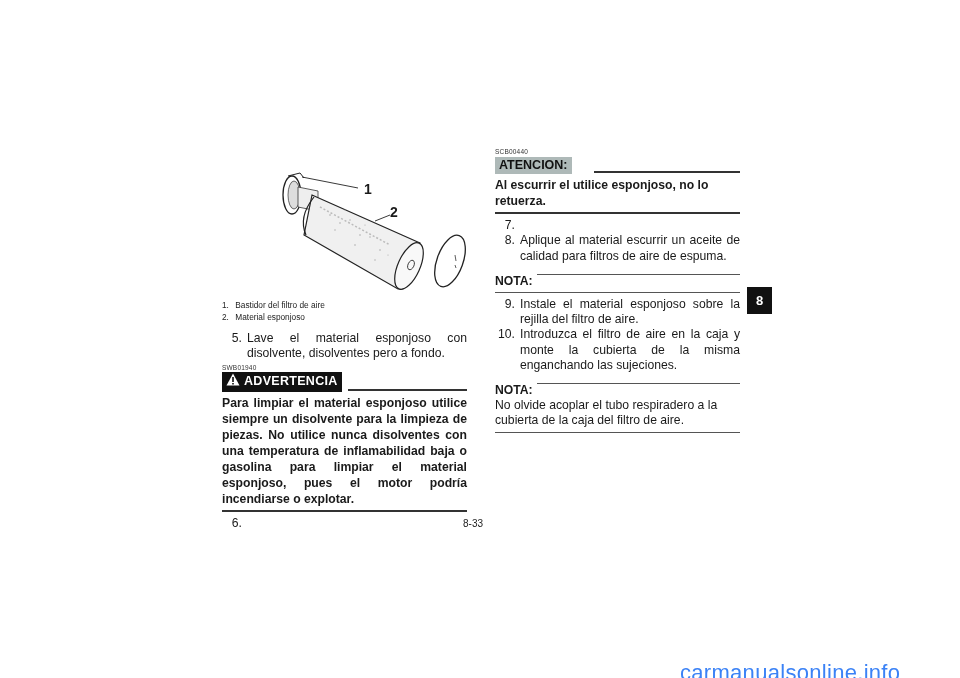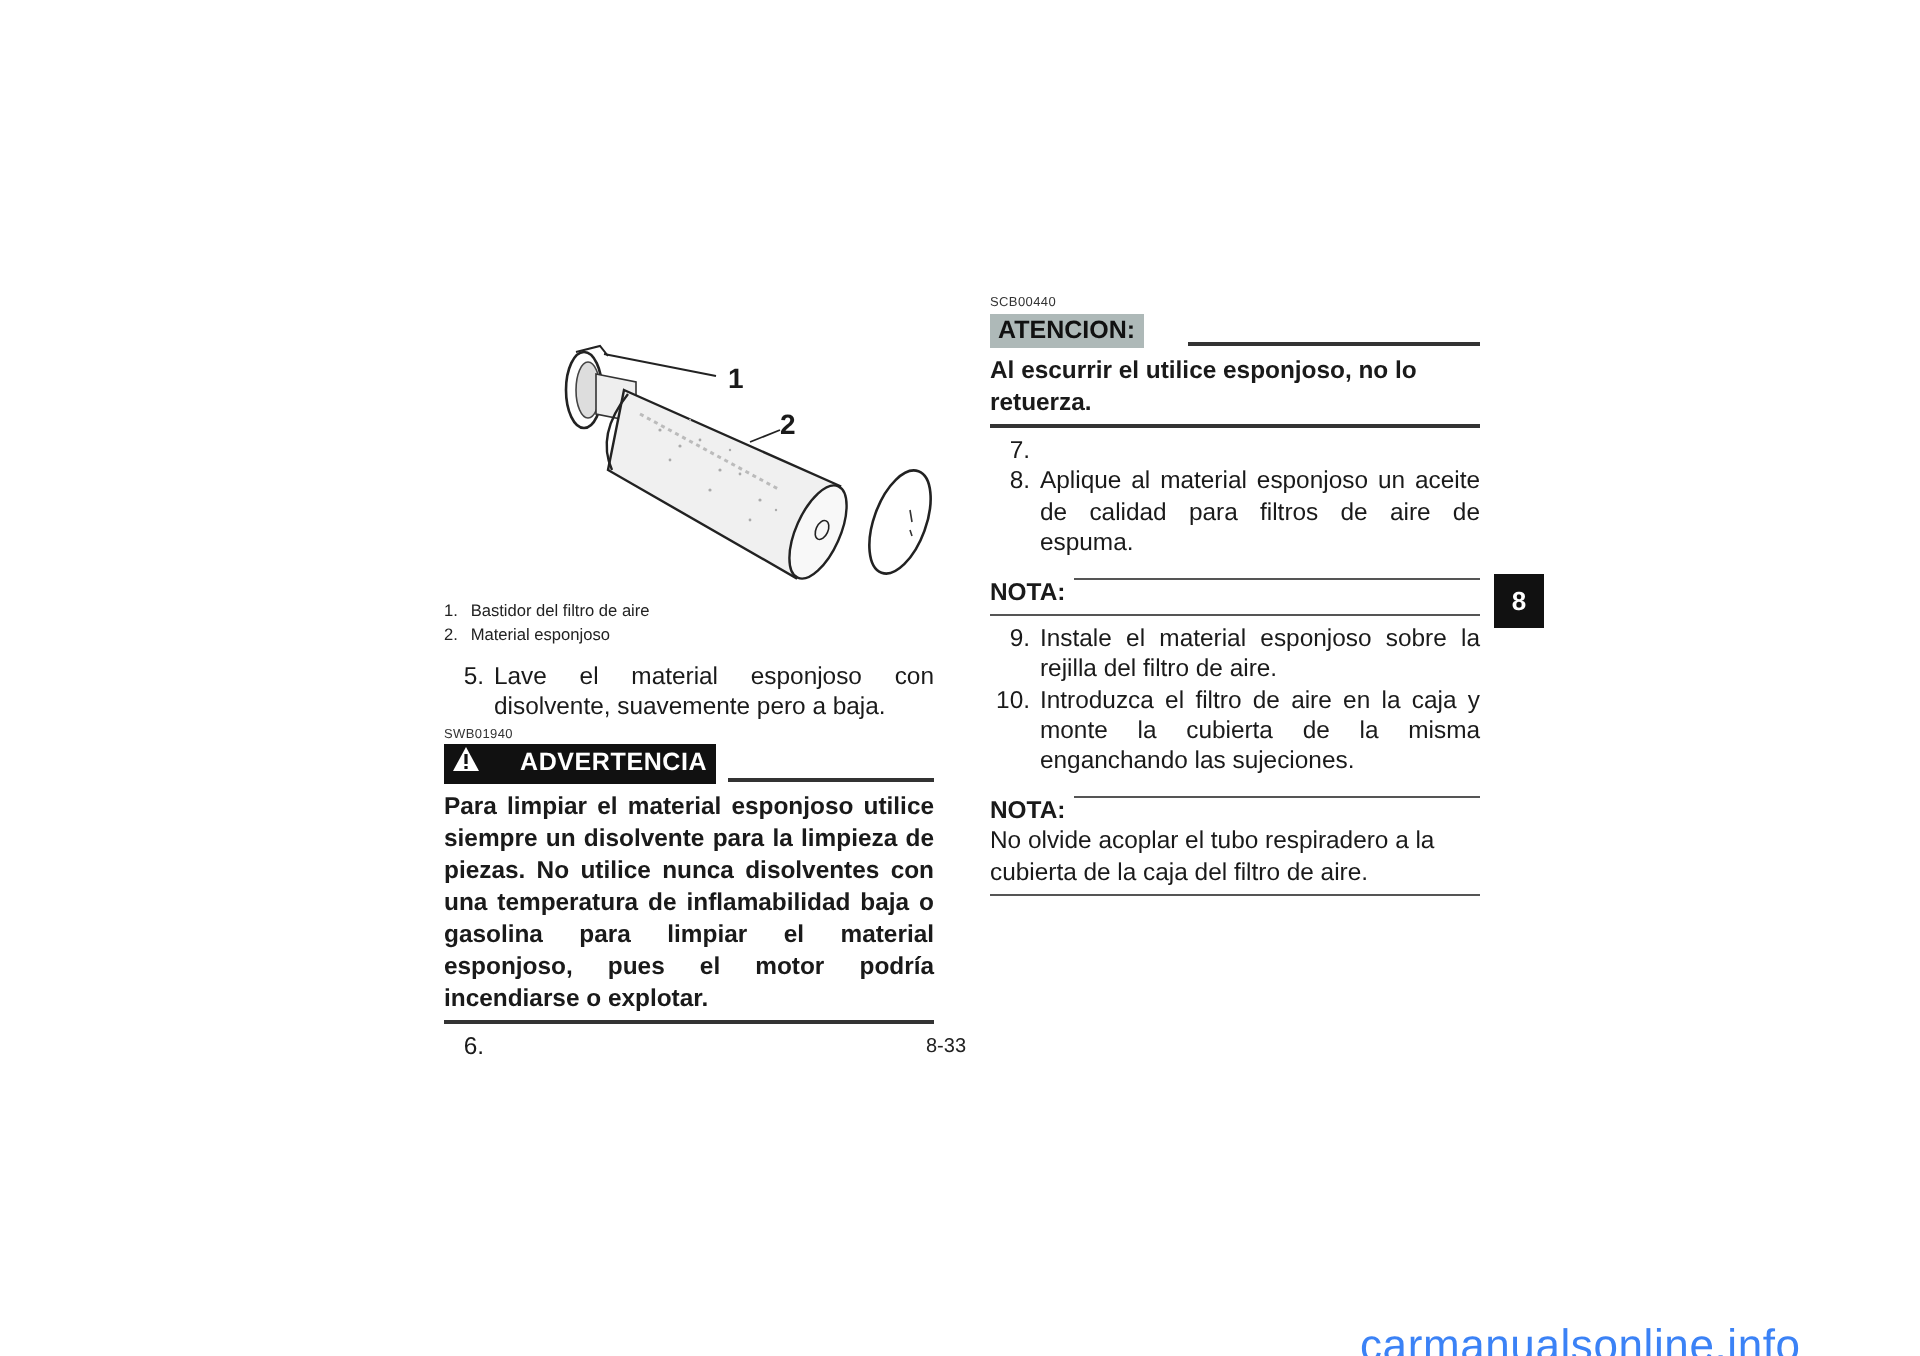--- a/index.html
+++ b/index.html
@@ -18,21 +18,21 @@
     .step .num { width: 20px; text-align: right; flex: none; padding-right: 5px; }
     .step .txt { flex: 1; text-align: justify; }
     .rule { height: 2px; background: #333; }
     .rule-thin { height: 1px; background: #555; }
     .bold { font-weight: bold; }
     .caption { font-size: 8.3px; line-height: 11.5px; color: #222; }
     .caption .n { display: inline-block; width: 11px; }
     .warn-head { display: flex; align-items: flex-end; }
     .warn-box {
       background: #111; color: #fff; font-weight: bold; font-size: 12.5px;
-      padding: 1px 4px 1px 4px; display: flex; align-items: center; gap: 20px;
+      padding: 1px 4px 1px 4px; display: flex; align-items: center; gap: 4px;
       letter-spacing: 0.3px;
     }
     .warn-line { flex: 1; height: 2px; background: #333; margin-left: 6px; margin-bottom: 1px; }
     .caution-box {
       background: #aeb9b8; color: #111; font-weight: bold; font-size: 12.5px;
       padding: 1px 4px 1px 4px;
     }
     .nota-head { display: flex; align-items: flex-start; }
     .nota-label { font-weight: bold; font-size: 12.2px; }
     .nota-line { flex: 1; height: 1px; background: #555; margin-left: 4px; margin-bottom: 3px; }
@@ -98,21 +98,21 @@
 <div class="abs bold" style="left:390px; top:204px; font-size:14px;">2</div>
 
 <div class="abs caption" style="left:222px; top:300px;">
   <div><span class="n">1.</span> <span>Bastidor del filtro de aire</span></div>
   <div><span class="n">2.</span> <span>Material esponjoso</span></div>
 </div>
 
 <div class="col left" style="top:331px;">
   <div class="step">
     <span class="num">5.</span>
-    <span class="txt">Lave el material esponjoso con disolvente, suavemente pero a baja.</span>
+    <span class="txt">Lave el material esponjoso con disolvente, disolventes pero a fondo.</span>
   </div>
   <div class="code" style="margin-top:3px;">SWB01940</div>
   <div class="warn-head">
     <div class="warn-box">
       <span>
         <svg width="14" height="13" viewBox="0 0 14 13">
             <path d="M7 0.5 L13.5 12.5 L0.5 12.5 Z" fill="#fff"></path>
             <rect x="6.2" y="4" width="1.6" height="5" fill="#111"></rect>
             <rect x="6.2" y="10" width="1.6" height="1.5" fill="#111"></rect>
           </svg>
@@ -136,21 +136,21 @@
   </div>
   <div class="bold" style="margin-top:3px; line-height:16px;">Al escurrir el utilice esponjoso, no lo retuerza.</div>
   <div class="rule" style="margin-top:3px;"></div>
 
   <div style="margin-top:4px;">
     <div class="step">
       <span class="num">7.</span>
     </div>
     <div class="step">
       <span class="num">8.</span>
-      <span class="txt">Aplique al material esponjoso un aceite de calidad para filtros de aire de espuma.</span>
+      <span class="txt">Aplique al material escurrir un aceite de calidad para filtros de aire de espuma.</span>
     </div>
   </div>
 
   <div class="nota-head" style="margin-top:10px;">
     <span class="nota-label">NOTA:</span>
     <div class="nota-line"></div>
   </div>
   <div class="rule-thin" style="margin-top:3px;"></div>
 
   <div style="margin-top:4px;">

